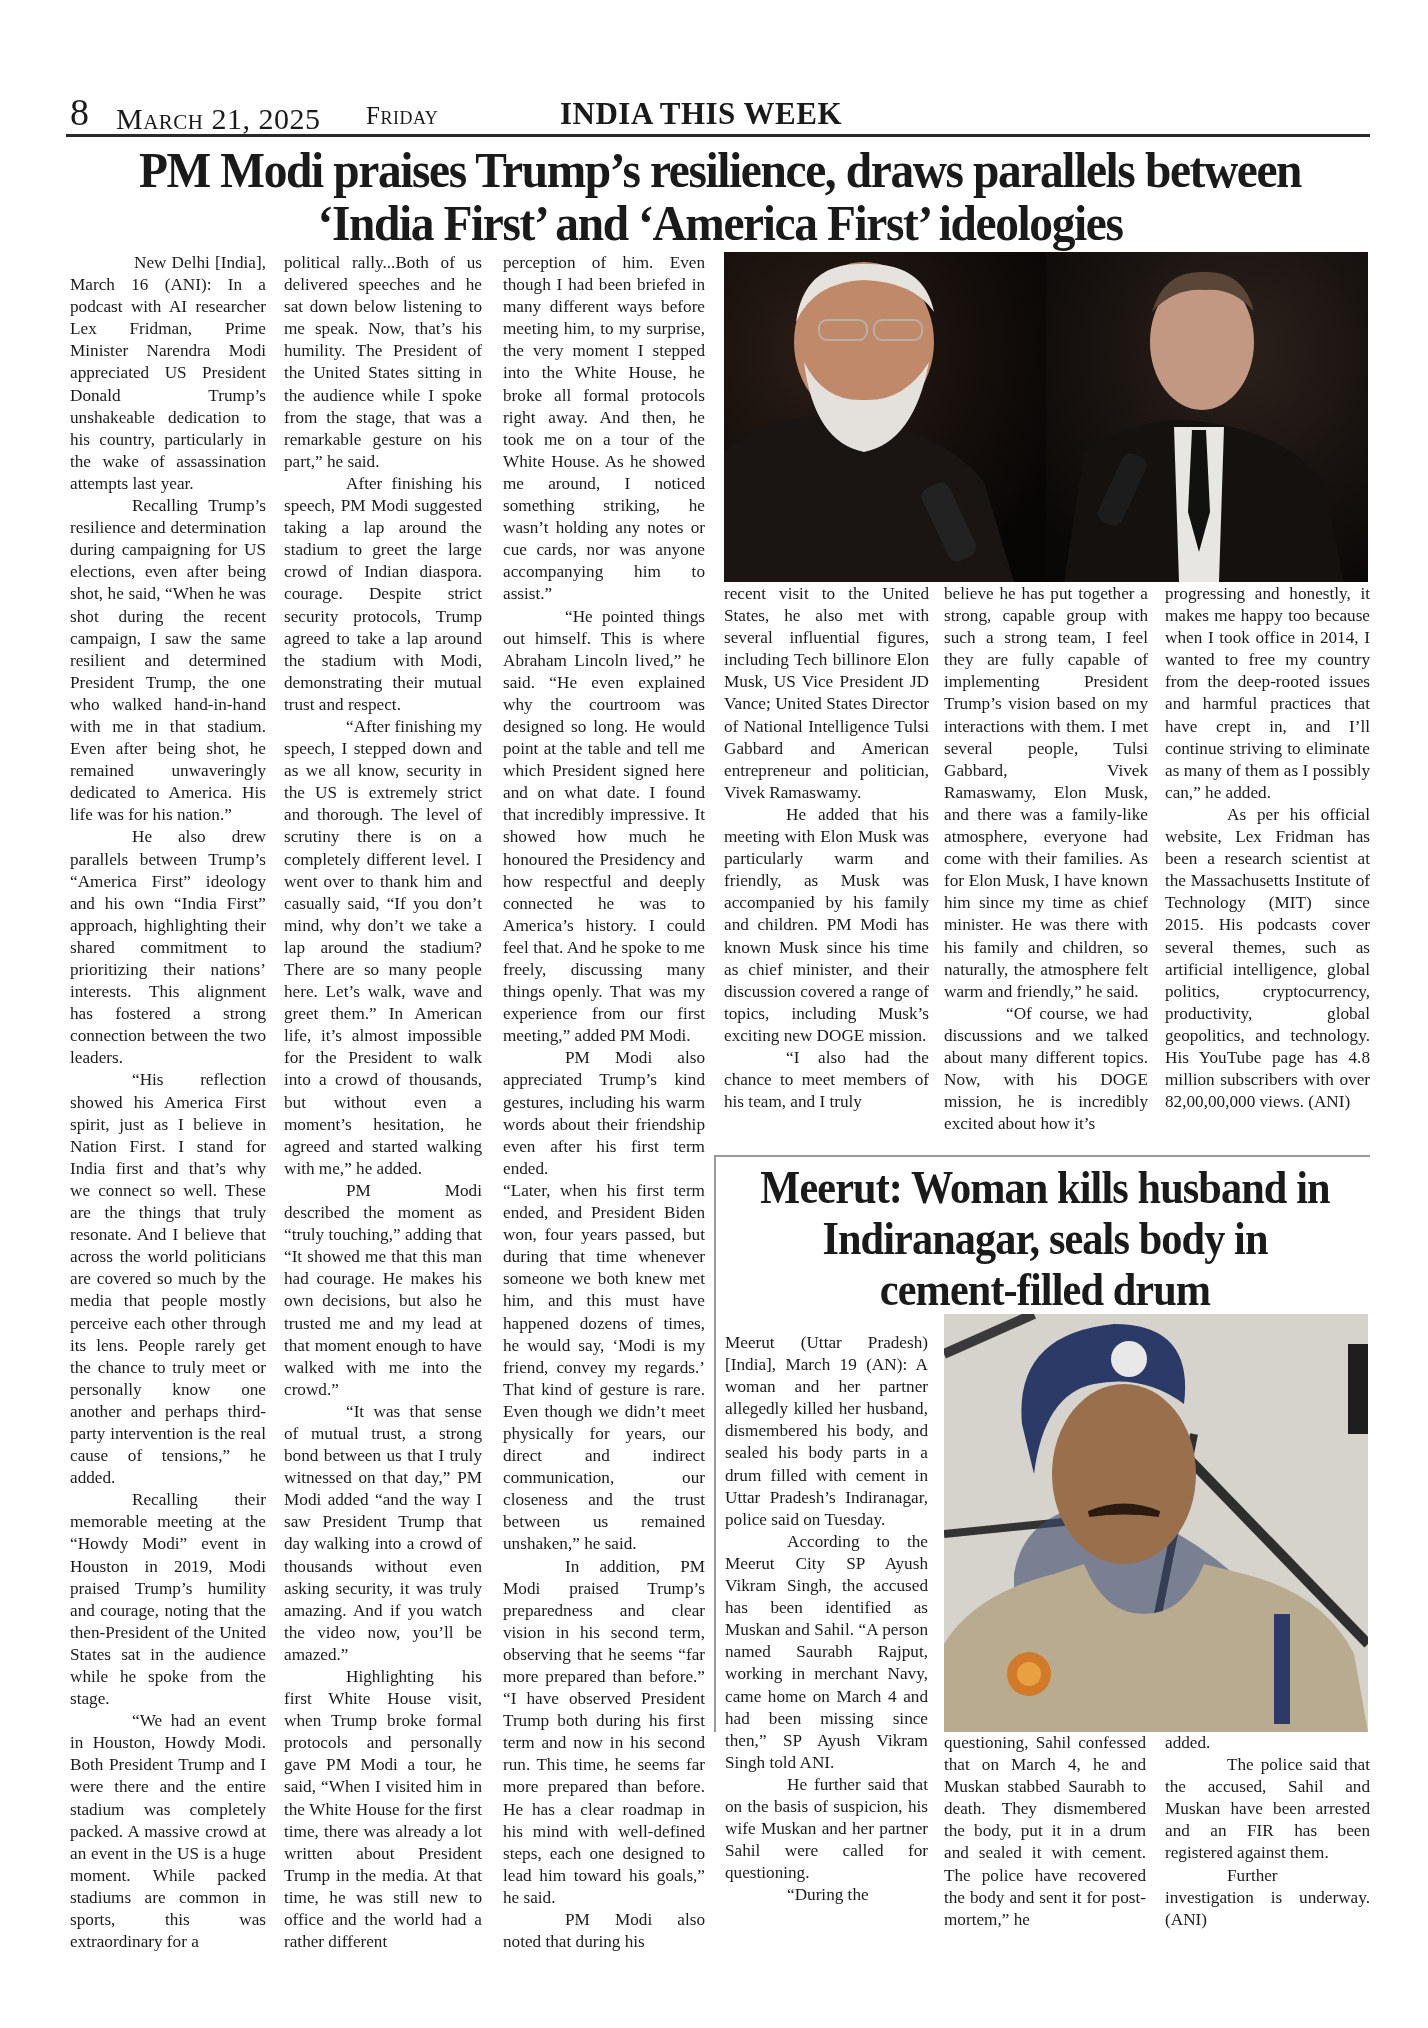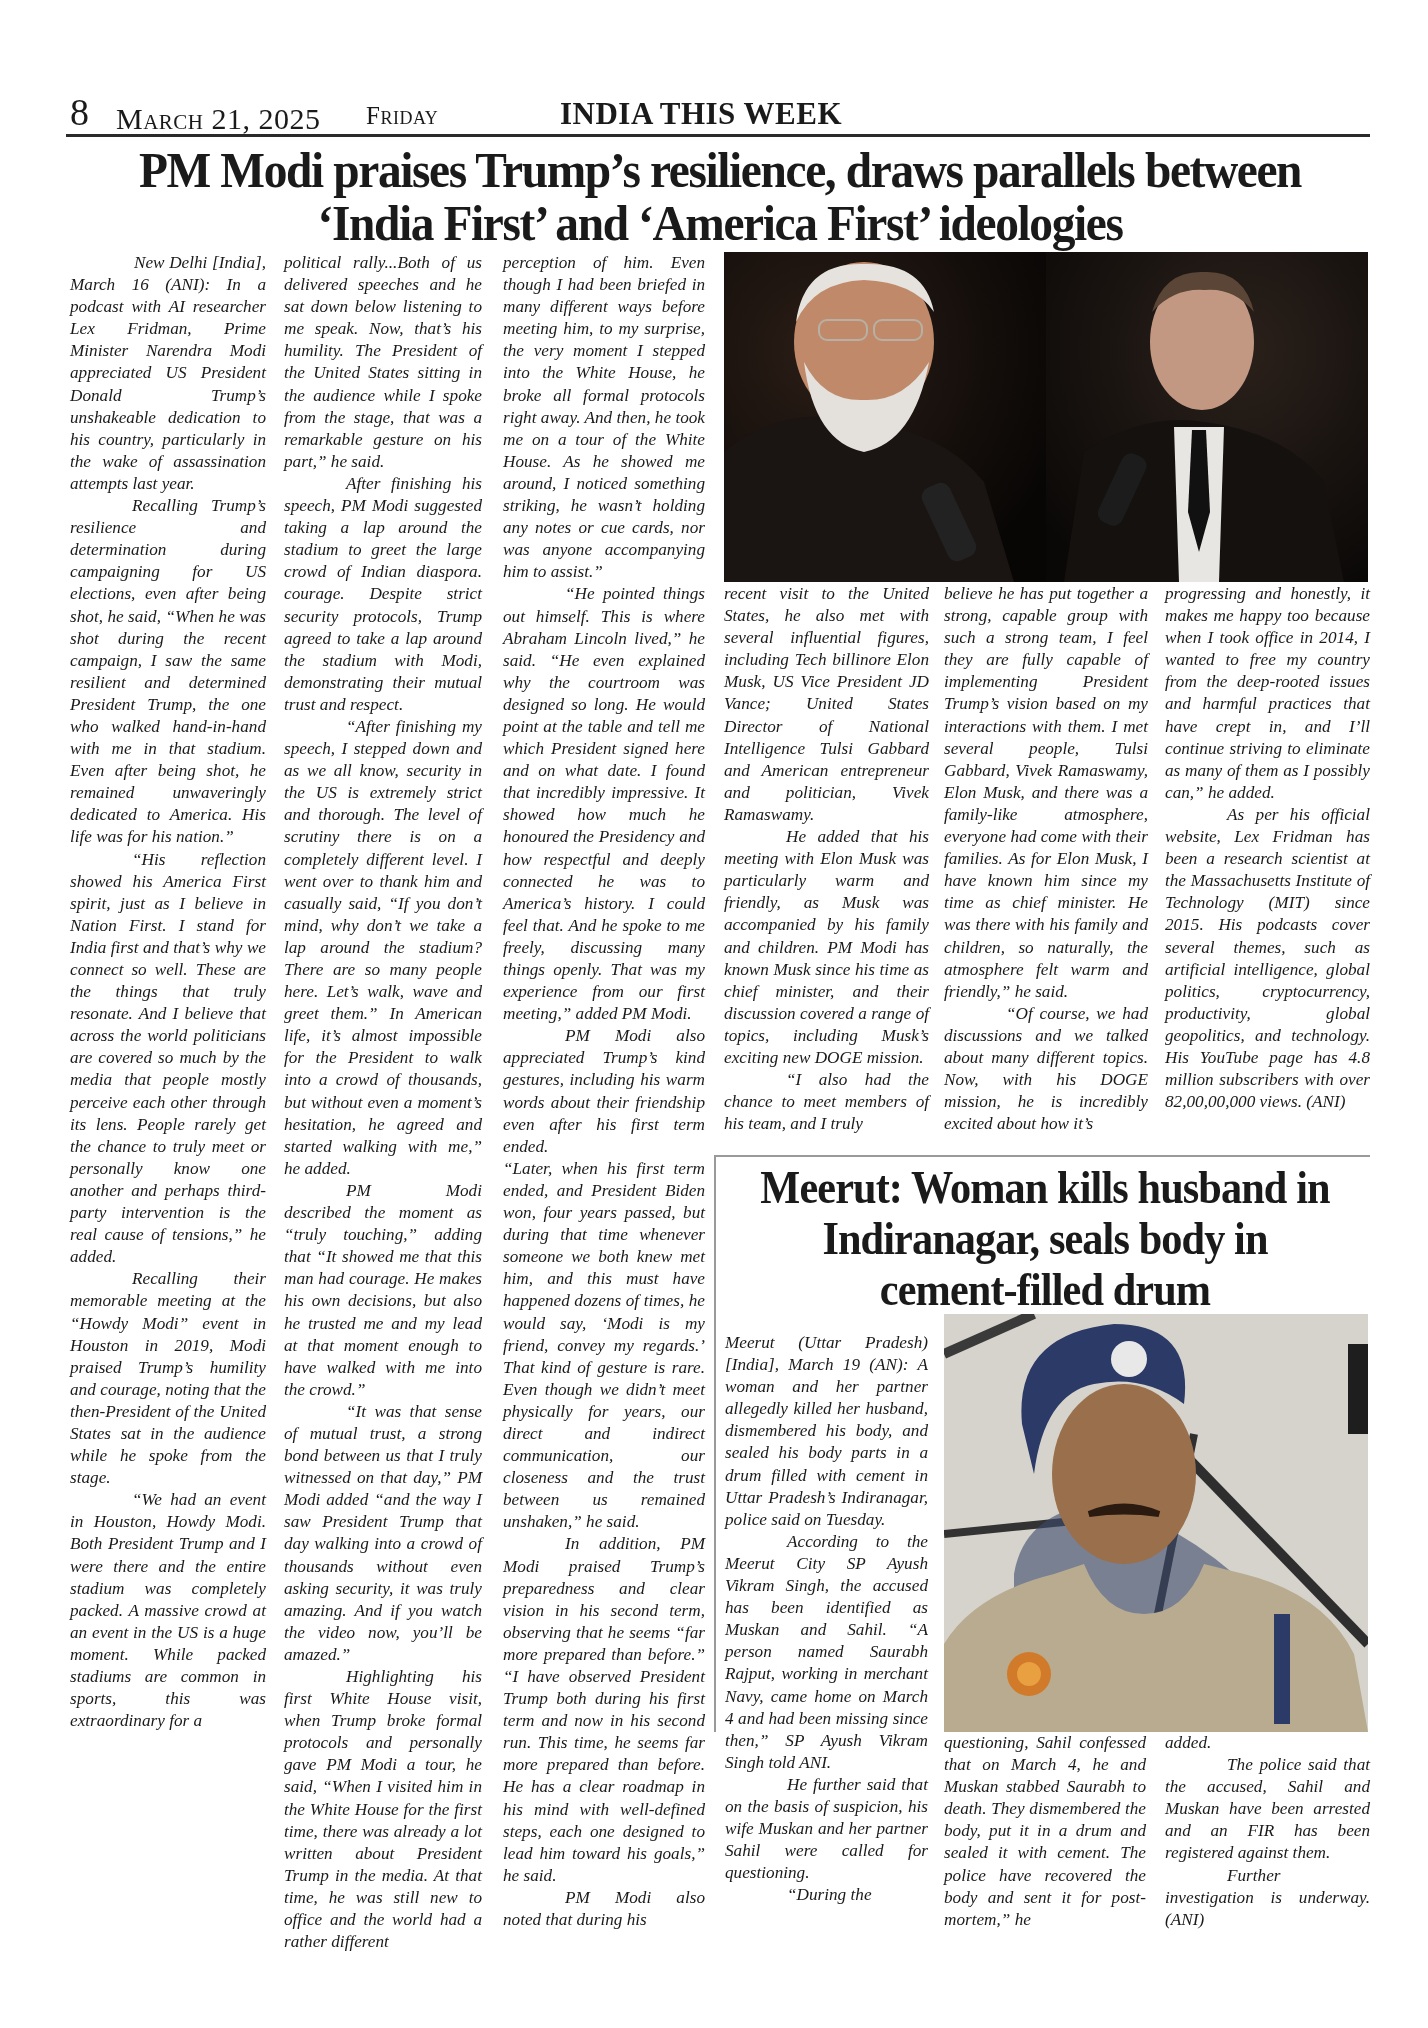--- a/index.html
+++ b/index.html
@@ -9,21 +9,21 @@
   .masthead { position: absolute; left: 70px; top: 92px; width: 1300px; height: 40px; }
   .mh-page { position: absolute; left: 0; top: 0; font-size: 38px; line-height: 40px; }
   .mh-date { position: absolute; left: 46px; top: 10px; font-size: 30px; letter-spacing: 0.5px; font-variant: small-caps; }
   .mh-day { position: absolute; left: 296px; top: 10px; font-size: 25px; font-variant: small-caps; letter-spacing: 0.5px; }
   .mh-title { position: absolute; left: 490px; top: 4px; font-size: 31px; font-weight: bold; letter-spacing: 0.5px; transform: scaleY(1.05); }
   .mh-rule { position: absolute; left: 66px; top: 134px; width: 1304px; height: 3px; background: #2a2a2a; }
 
   .headline1 { position: absolute; left: 80px; top: 144px; width: 1280px; text-align: center;
     font-family: "Liberation Serif", serif; font-weight: bold; font-size: 51px; line-height: 53px; letter-spacing: -1.5px; transform: scaleX(0.93); transform-origin: center top; }
 
-  .col { position: absolute; font-size: 17.2px; line-height: 22.1px; text-align: justify; hyphens: none; font-style: italic; }
+  .col { position: absolute; font-size: 17.2px; line-height: 22.1px; text-align: justify; hyphens: none; }
   .col p { text-indent: 62px; }
   .col p.noindent { text-indent: 0; }
   .col p.first { text-indent: 64px; }
 
   .photo { position: absolute; overflow: hidden; }
   .photo1 { left: 724px; top: 252px; width: 644px; height: 330px; background: #0c0a09; }
   .photo2 { left: 944px; top: 1314px; width: 424px; height: 418px; background: #d8d5cf; }
 
   .divider-h { position: absolute; left: 714px; top: 1155px; width: 656px; height: 2px; background: #9a9a9a; }
   .divider-v { position: absolute; left: 714px; top: 1155px; width: 2px; height: 577px; background: #9a9a9a; }
@@ -40,20 +40,21 @@
   <span class="mh-day">Friday</span>
   <span class="mh-title">INDIA THIS WEEK</span>
 </div>
 <div class="mh-rule"></div>
 
 <h1 class="headline1">PM Modi praises Trump’s resilience, draws parallels between ‘India First’ and ‘America First’ ideologies</h1>
 
 <div class="col" style="left:70px; top:252px; width:196px;">
   <p class="first">New Delhi [India], March 16 (ANI): In a podcast with AI researcher Lex Fridman, Prime Minister Narendra Modi appreciated US President Donald Trump’s unshakeable dedication to his country, particularly in the wake of assassination attempts last year.</p>
   <p>Recalling Trump’s resilience and determination during campaigning for US elections, even after being shot, he said, “When he was shot during the recent campaign, I saw the same resilient and determined President Trump, the one who walked hand-in-hand with me in that stadium. Even after being shot, he remained unwaveringly dedicated to America. His life was for his nation.”</p>
+  <p>He also drew parallels between Trump’s “America First” ideology and his own “India First” approach, highlighting their shared commitment to prioritizing their nations’ interests. This alignment has fostered a strong connection between the two leaders.</p>
   <p>“His reflection showed his America First spirit, just as I believe in Nation First. I stand for India first and that’s why we connect so well. These are the things that truly resonate. And I believe that across the world politicians are covered so much by the media that people mostly perceive each other through its lens. People rarely get the chance to truly meet or personally know one another and perhaps third-party intervention is the real cause of tensions,” he added.</p>
   <p>Recalling their memorable meeting at the “Howdy Modi” event in Houston in 2019, Modi praised Trump’s humility and courage, noting that the then-President of the United States sat in the audience while he spoke from the stage.</p>
   <p>“We had an event in Houston, Howdy Modi. Both President Trump and I were there and the entire stadium was completely packed. A massive crowd at an event in the US is a huge moment. While packed stadiums are common in sports, this was extraordinary for a</p>
 </div>
 
 <div class="col" style="left:284px; top:252px; width:198px;">
   <p class="noindent">political rally...Both of us delivered speeches and he sat down below listening to me speak. Now, that’s his humility. The President of the United States sitting in the audience while I spoke from the stage, that was a remarkable gesture on his part,” he said.</p>
   <p>After finishing his speech, PM Modi suggested taking a lap around the stadium to greet the large crowd of Indian diaspora. courage. Despite strict security protocols, Trump agreed to take a lap around the stadium with Modi, demonstrating their mutual trust and respect.</p>
   <p>“After finishing my speech, I stepped down and as we all know, security in the US is extremely strict and thorough. The level of scrutiny there is on a completely different level. I went over to thank him and casually said, “If you don’t mind, why don’t we take a lap around the stadium? There are so many people here. Let’s walk, wave and greet them.” In American life, it’s almost impossible for the President to walk into a crowd of thousands, but without even a moment’s hesitation, he agreed and started walking with me,” he added.</p>
   <p>PM Modi described the moment as “truly touching,” adding that “It showed me that this man had courage. He makes his own decisions, but also he trusted me and my lead at that moment enough to have walked with me into the crowd.”</p>

